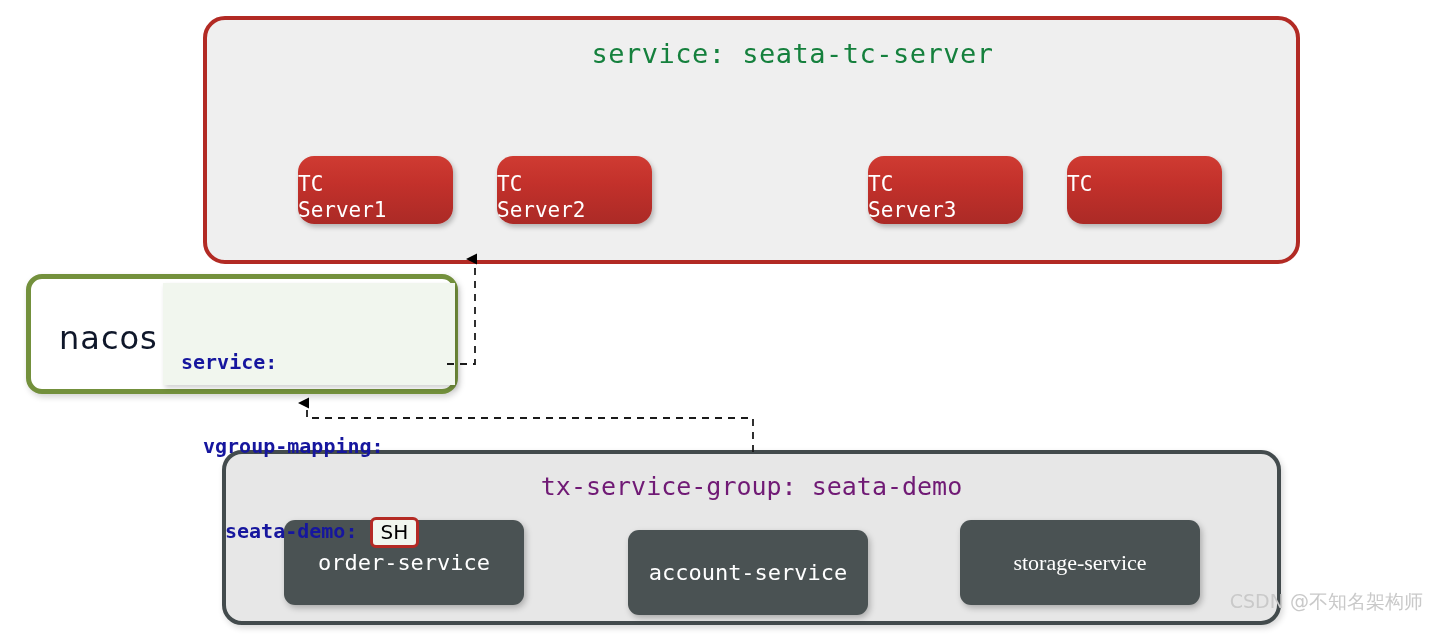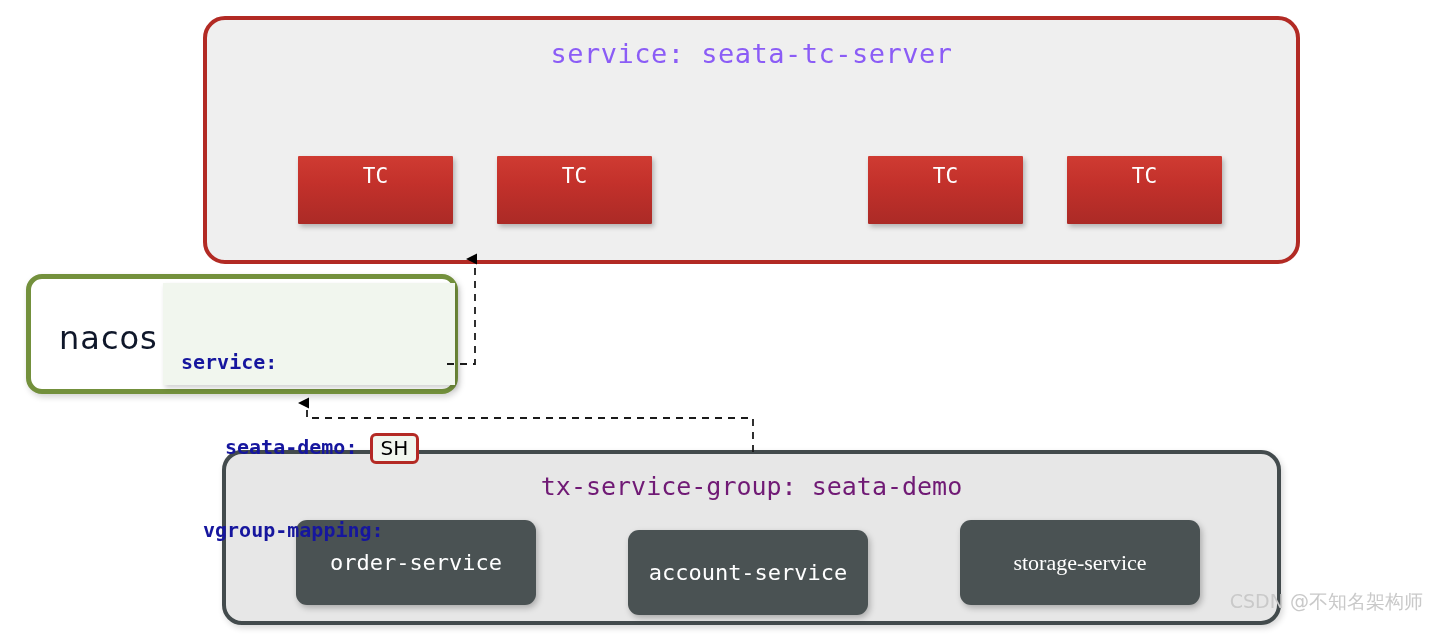--- a/index.html
+++ b/index.html
@@ -44,22 +44,23 @@
     z-index: 1;
   }
   .tc-service-title {
     position: absolute;
     left: 0;
     top: 18px;
     width: 100%;
     text-align: center;
     font-size: 27px;
     letter-spacing: 0.5px;
-    color: #8b5cf6;
-    font-family: "DejaVu Sans Mono", monospace;
+    color: #15803d;
+    font-family: "DejaVu Sans Mono", monospace;
+    padding-left: 41px;
   }
 
   
   .cluster-box {
     position: absolute;
     box-sizing: border-box;
     background: #d9d9d9;
     border: 4px dashed #4a5254;
     border-radius: 20px;
     box-shadow: 2px 3px 5px rgba(0,0,0,0.16);
@@ -77,28 +78,28 @@
     font-family: "DejaVu Sans Mono", monospace;
   }
 
   
   .tc-chip {
     position: absolute;
     width: 155px;
     height: 68px;
     top: 156px;
     box-sizing: border-box;
-    border-radius: 1px;
+    border-radius: 16px;
     background: linear-gradient(to bottom, #cf3b32 0%, #c3312b 40%, #ab2a26 100%);
     box-shadow: 2px 3px 5px rgba(0,0,0,0.25);
     color: #ffffff;
     font-size: 21px;
     line-height: 26px;
-    text-align: center;
-    padding-top: 7px;
+    text-align: left;
+    padding-top: 15px;
     font-family: "DejaVu Sans Mono", monospace;
     z-index: 3;
   }
   .tc-chip span { display: block; }
   .tc-1 { left: 298px; }
   .tc-2 { left: 497px; }
   .tc-3 { left: 868px; }
   .tc-4 { left: 1067px; }
 
   
@@ -193,21 +194,21 @@
     border-radius: 11px;
     background: #4a5253;
     box-shadow: 2px 3px 6px rgba(0,0,0,0.26);
     color: #ffffff;
     font-size: 22px;
     text-align: center;
     line-height: 85px;
     font-family: "DejaVu Sans Mono", monospace;
     z-index: 3;
   }
-  .svc-1 { left: 296px; }
+  .svc-1 { left: 284px; }
   .svc-2 { left: 628px; margin-top: 10px; }
   .svc-3 { left: 960px; font-family: Liberation Serif, serif; }
 
   
   .watermark {
     position: absolute;
     right: 8px;
     bottom: 20px;
     font-size: 19px;
     color: #c9c9c9;
@@ -235,43 +236,46 @@
 
   <div class="tc-service-box">
     <div class="tc-service-title">service: seata-tc-server</div>
   </div>
 
   <div class="cluster-box cluster-sh">
     <div class="cluster-title">cluster:SH</div>
   </div>
   <div class="tc-chip tc-1">
     <span>TC</span>
+    <span>Server1</span>
   </div>
   <div class="tc-chip tc-2">
     <span>TC</span>
+    <span>Server2</span>
   </div>
 
   <div class="cluster-box cluster-hz">
     <div class="cluster-title">cluster:HZ</div>
   </div>
   <div class="tc-chip tc-3">
     <span>TC</span>
+    <span>Server3</span>
   </div>
   <div class="tc-chip tc-4">
     <span>TC</span>
   </div>
 
   <div class="nacos-box">
     <div class="nacos-label">nacos</div>
   </div>
 
   <div class="yaml-panel">
     <div class="yaml-line">service:</div>
+    <div class="yaml-line yaml-i1">vgroup-mapping:</div>
     <div class="yaml-line yaml-i2"><span>seata-demo:</span> <span class="sh-badge">SH</span></div>
-    <div class="yaml-line yaml-i1">vgroup-mapping:</div>
   </div>
 
   <div class="tx-group-box">
     <div class="tx-group-title">tx-service-group: seata-demo</div>
   </div>
   <div class="svc-chip svc-1">order-service</div>
   <div class="svc-chip svc-2">account-service</div>
   <div class="svc-chip svc-3">storage-service</div>
 
   <div class="watermark">CSDN @不知名架构师</div>

